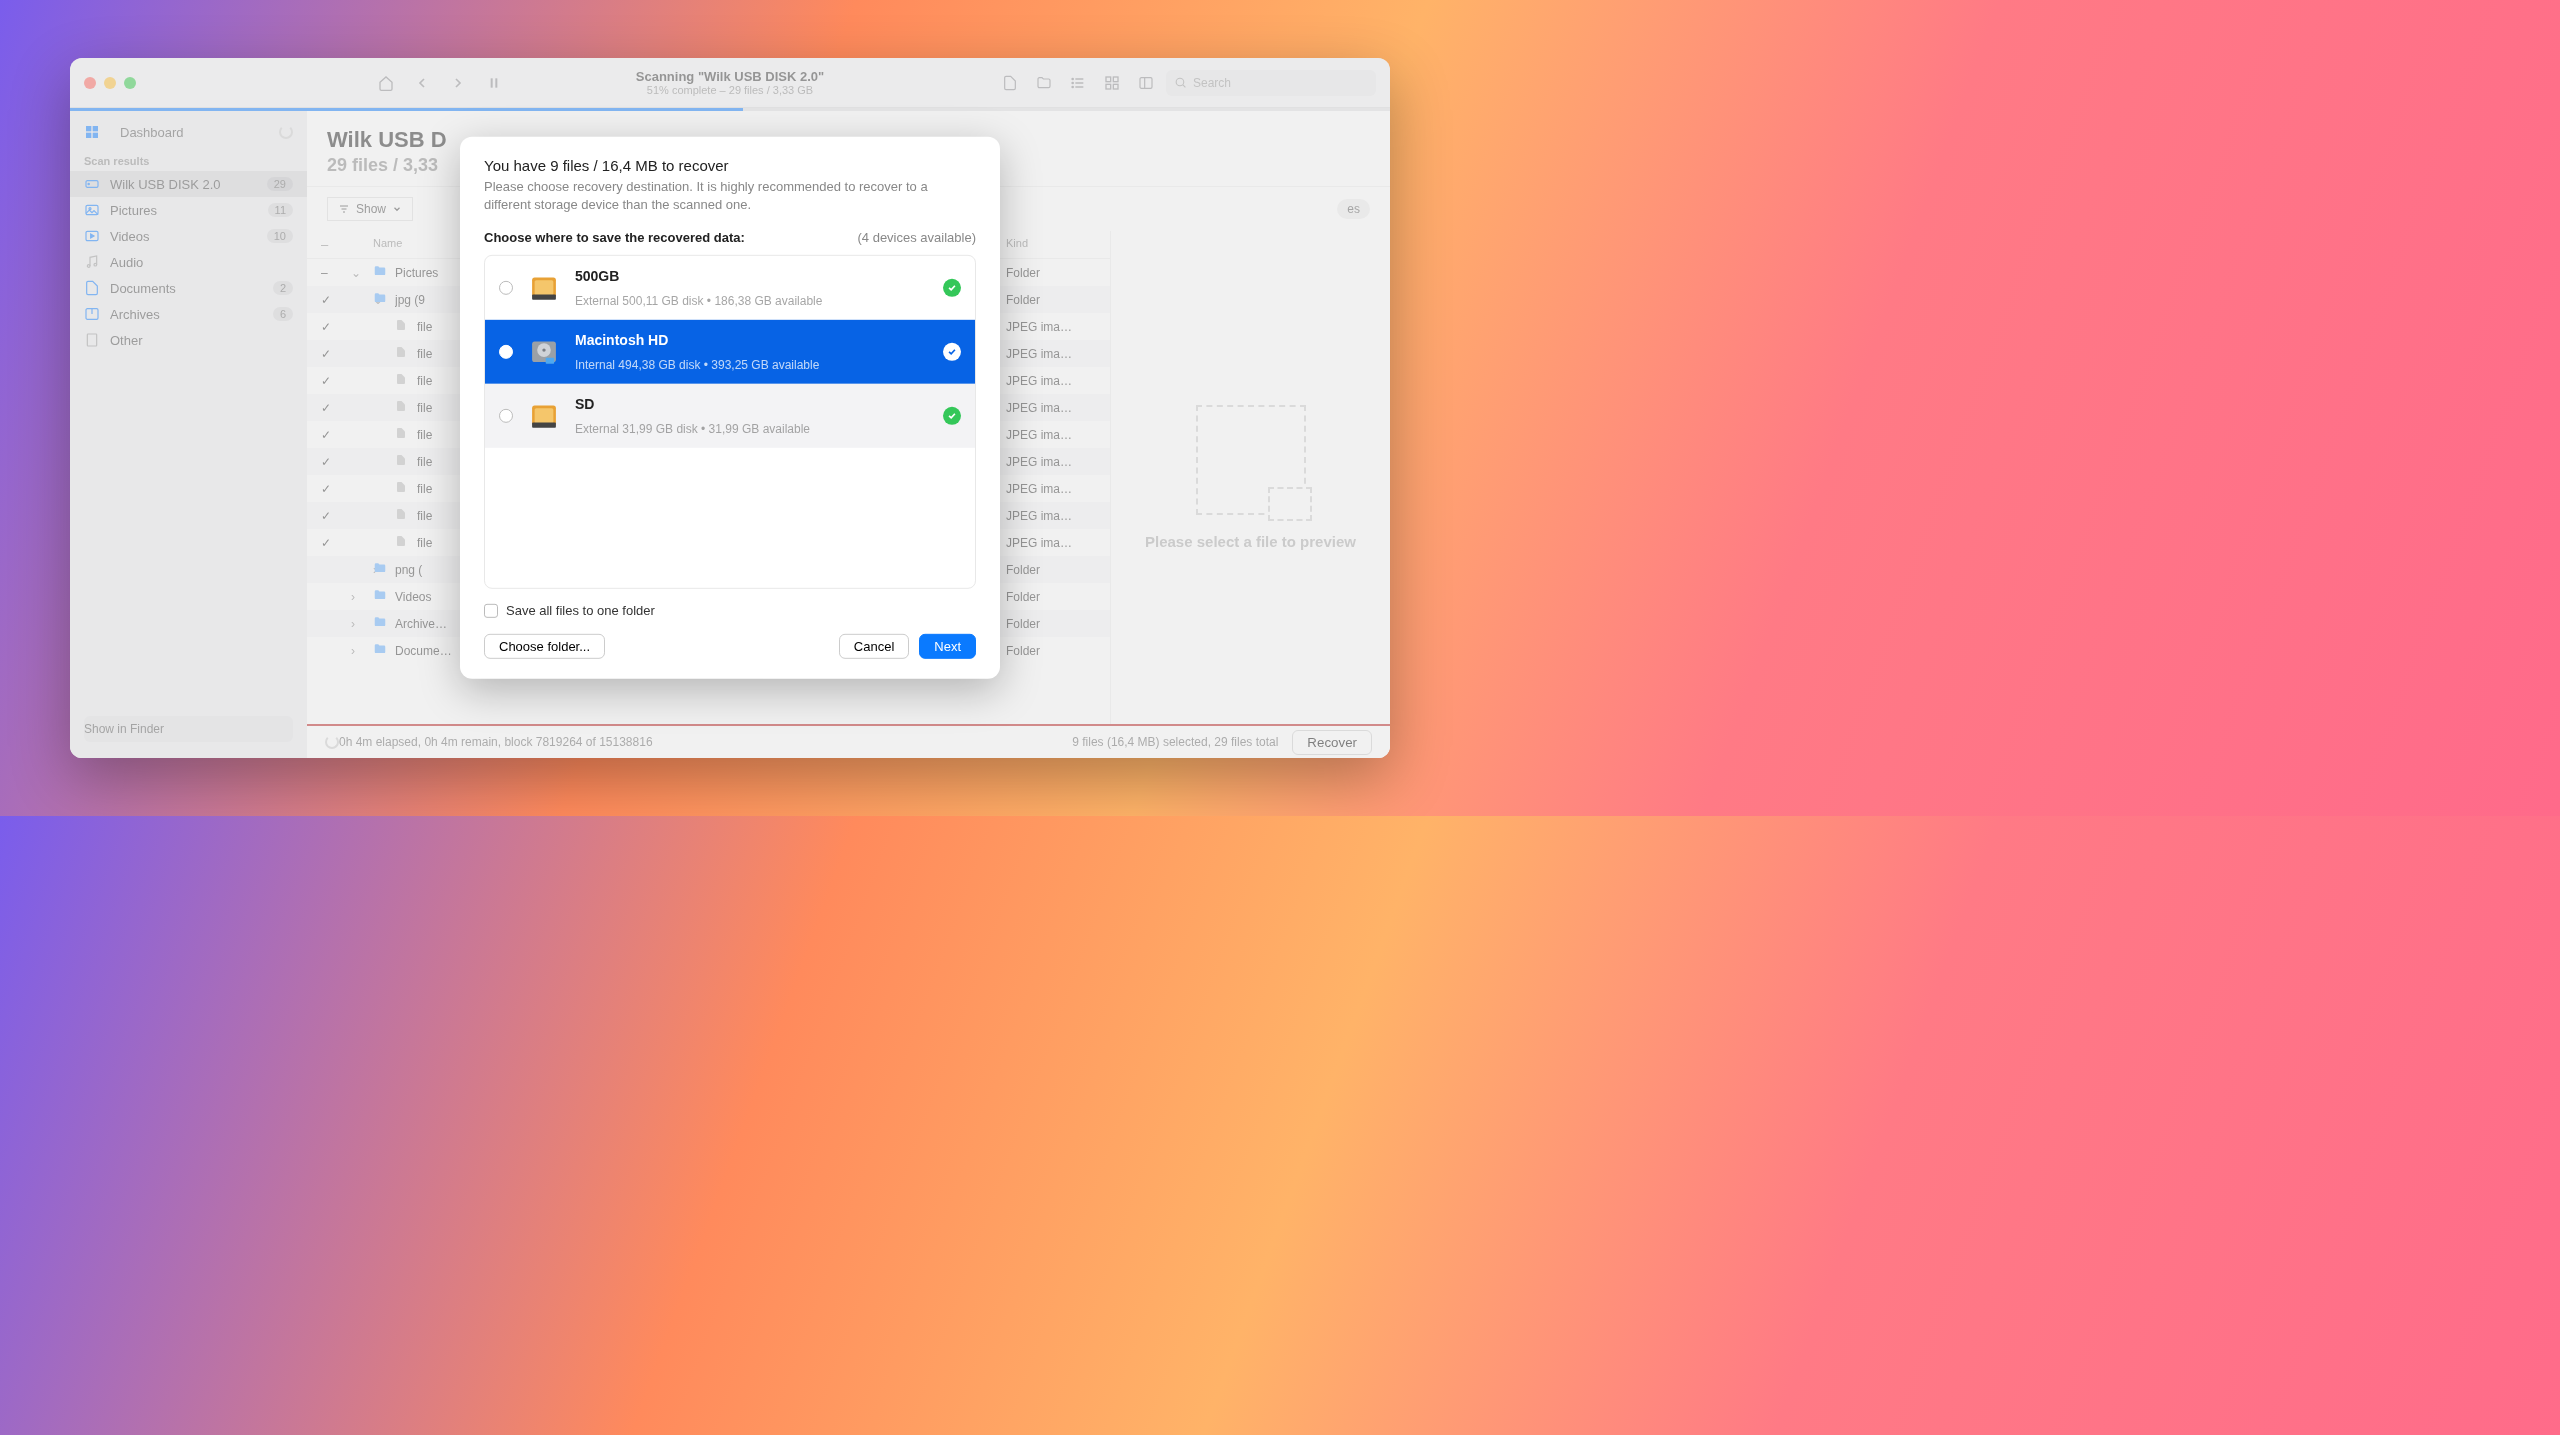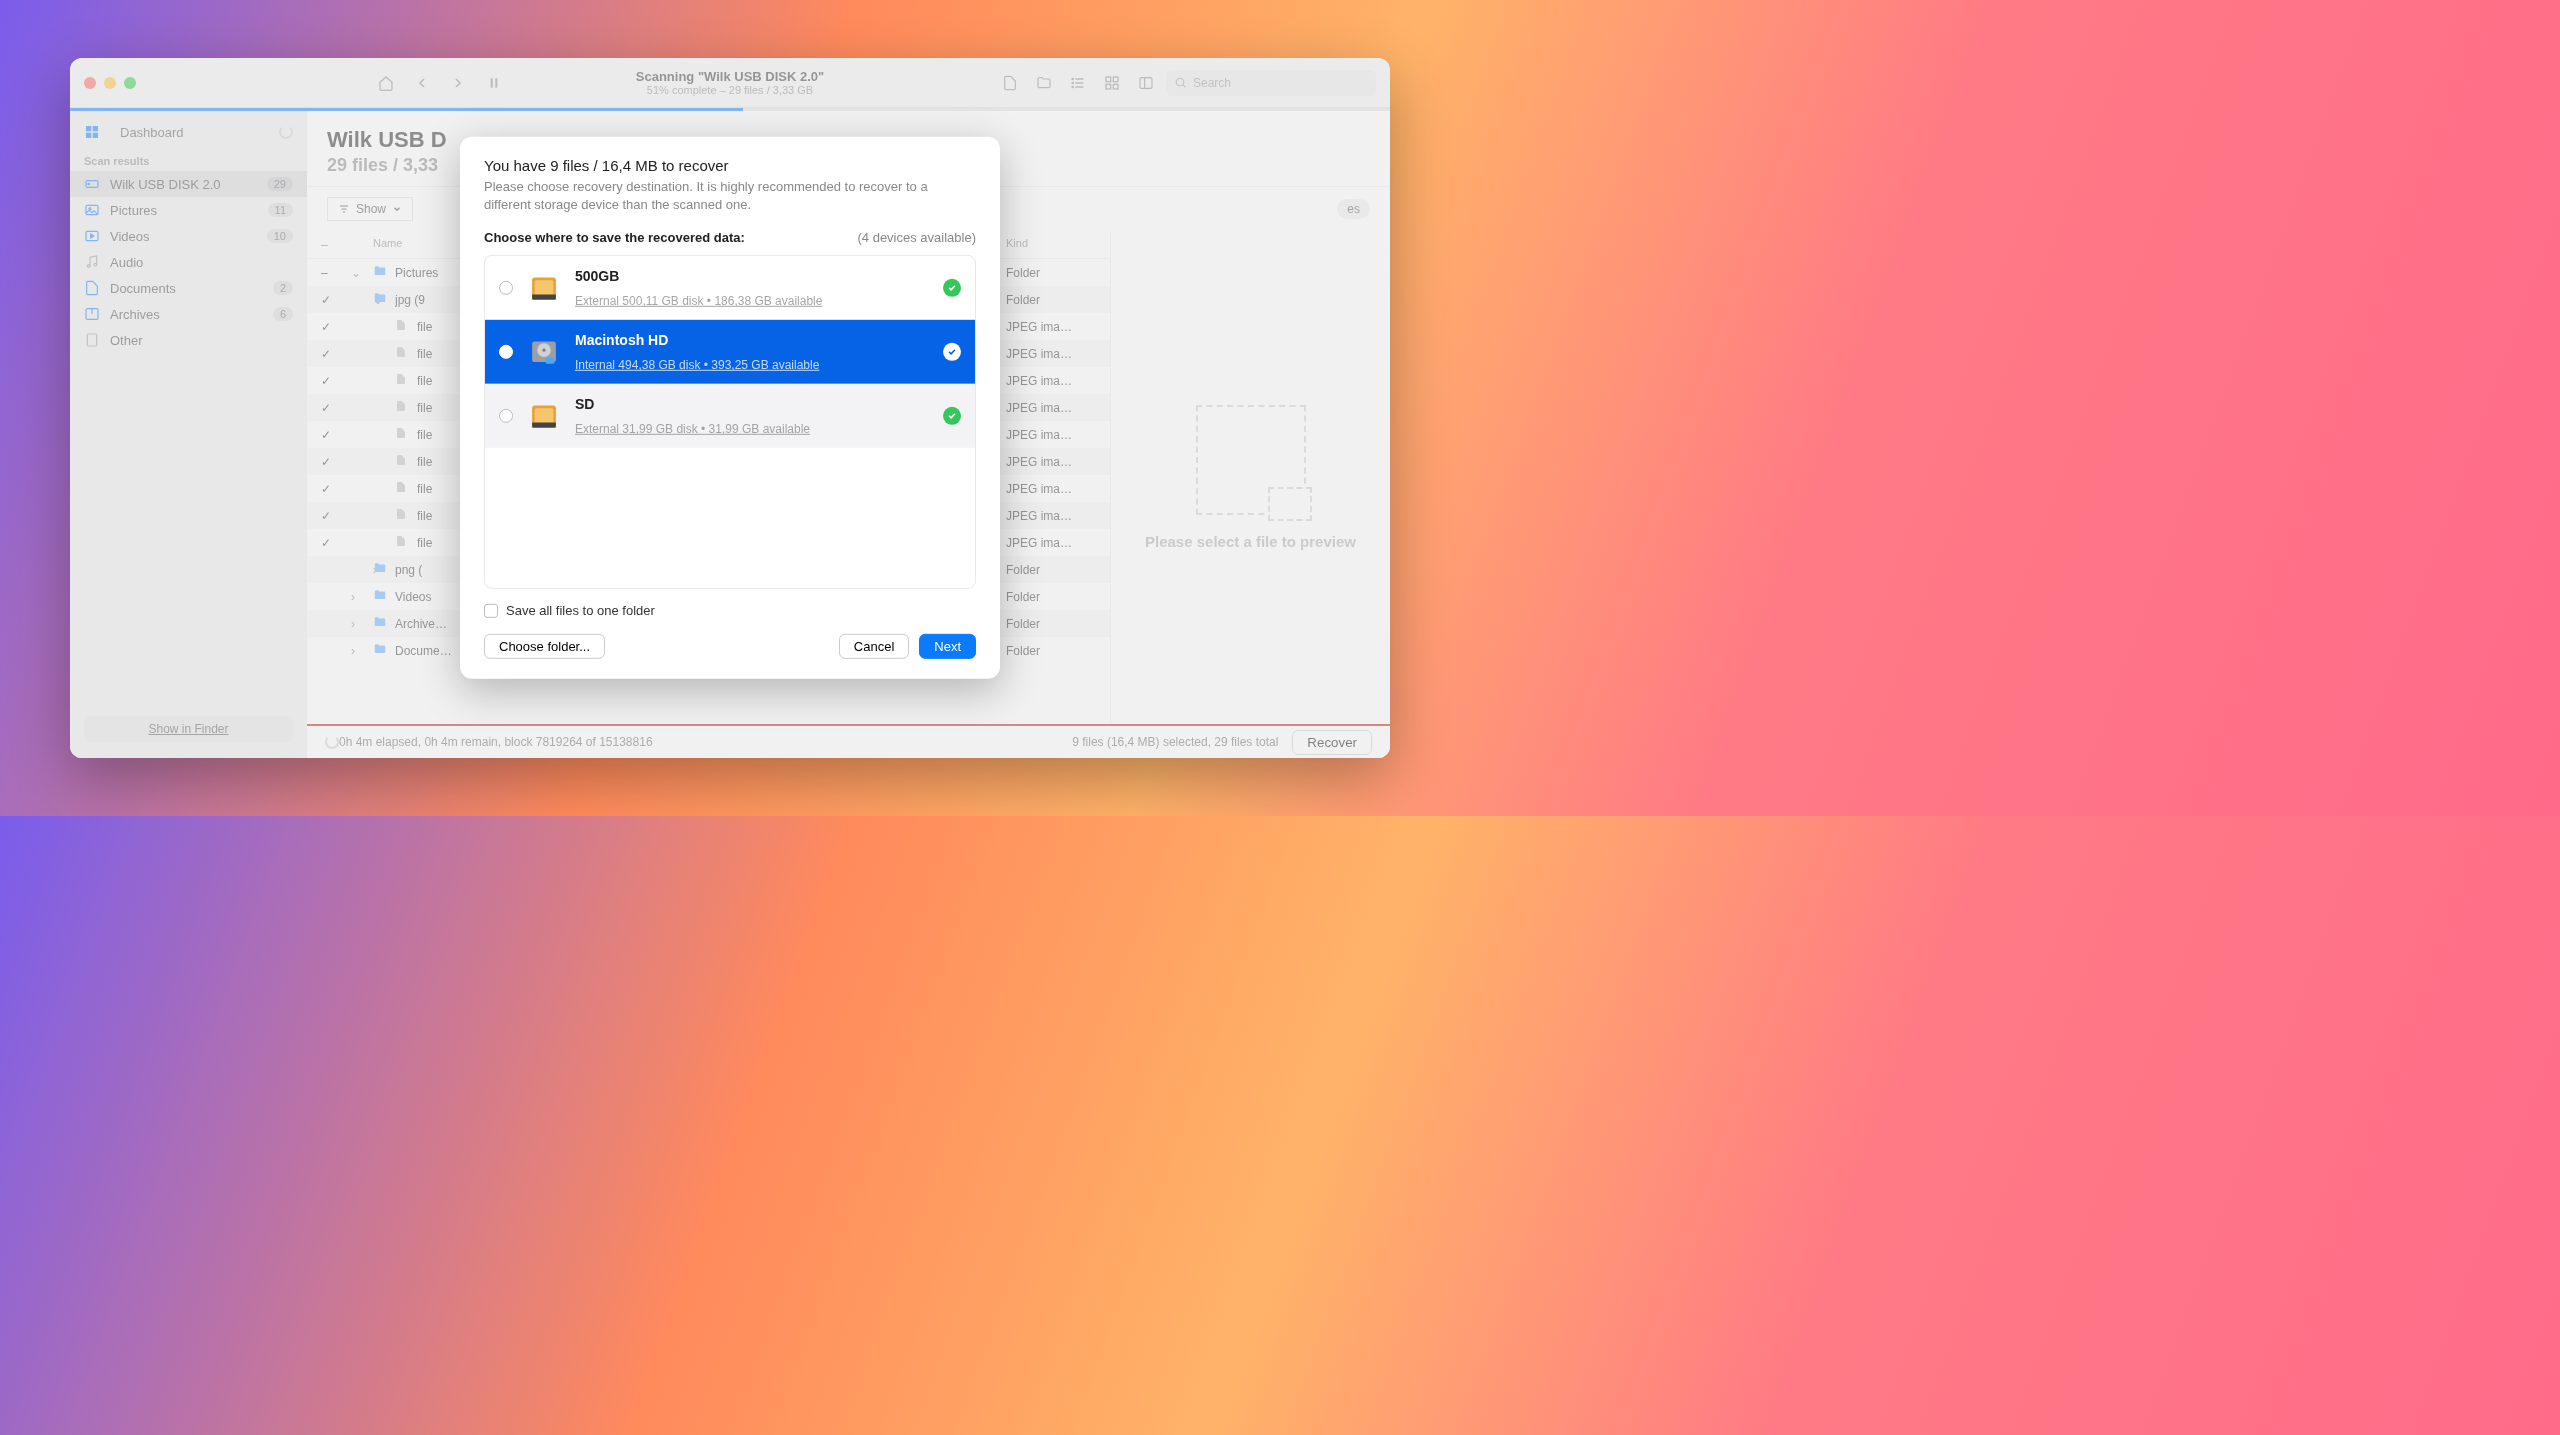--- a/index.html
+++ b/index.html
@@ -89,21 +89,21 @@
 .sb-icon { width: 16px; height: 16px; display: flex; align-items: center; justify-content: center; color: #0a7aff; }
 .sb-icon.grey { color: #999; }
 .sb-badge {
   margin-left: auto; background: #d5d5d8; color: #666;
   font-size: 11px; padding: 1px 7px; border-radius: 10px;
 }
 .sb-item.active .sb-badge { background: #c2c2c6; }
 .show-finder {
   margin: auto 14px 8px; padding: 6px 0;
   background: #e2e2e5; border-radius: 6px;
-  text-align: center; font-size: 12px; color: #555; text-decoration: underline;
+  text-align: left; font-size: 12px; color: #555;
 }
 .main { flex: 1; display: flex; flex-direction: column; background: #fff; }
 .main-header { padding: 16px 20px 10px; border-bottom: 1px solid #eee; }
 .mh-title { font-size: 22px; font-weight: 700; color: #222; }
 .mh-sub { font-size: 18px; font-weight: 600; color: #888; margin-top: 2px; }
 .filter-row { display: flex; align-items: center; gap: 10px; padding: 10px 20px; }
 .filter-btn {
   display: flex; align-items: center; gap: 6px;
   padding: 4px 10px; border: 1px solid #ddd;
   border-radius: 0; font-size: 12px; color: #444;
@@ -201,21 +201,21 @@
   width: 14px; height: 14px; border-radius: 50%;
   border: 1.5px solid #bbb; background: #fff;
   display: flex; align-items: center; justify-content: center;
 }
 .device-row.selected .radio { border-color: #fff; }
 .radio .dot { width: 7px; height: 7px; border-radius: 50%; background: #0763e5; display: none; }
 .device-row.selected .dot { display: block; background: #fff; }
 .disk-icon { width: 34px; height: 34px; }
 .device-info { flex: 1; }
 .device-name { font-size: 14px; font-weight: 700; }
-.device-sub { font-size: 12px; opacity: 0.75; margin-top: 10px; text-decoration: underline; }
+.device-sub { font-size: 12px; opacity: 0.75; margin-top: 10px; }
 .device-row:not(.selected) .device-name { color: #222; }
 .device-row:not(.selected) .device-sub { color: #888; }
 .check-badge {
   width: 18px; height: 18px; border-radius: 50%;
   background: #34c759; display: flex; align-items: center; justify-content: center;
 }
 .device-row.selected .check-badge { background: #fff; }
 .check-badge svg { width: 10px; height: 10px; color: #fff; }
 .device-row.selected .check-badge svg { color: #0763e5; }
 .save-folder-row {

